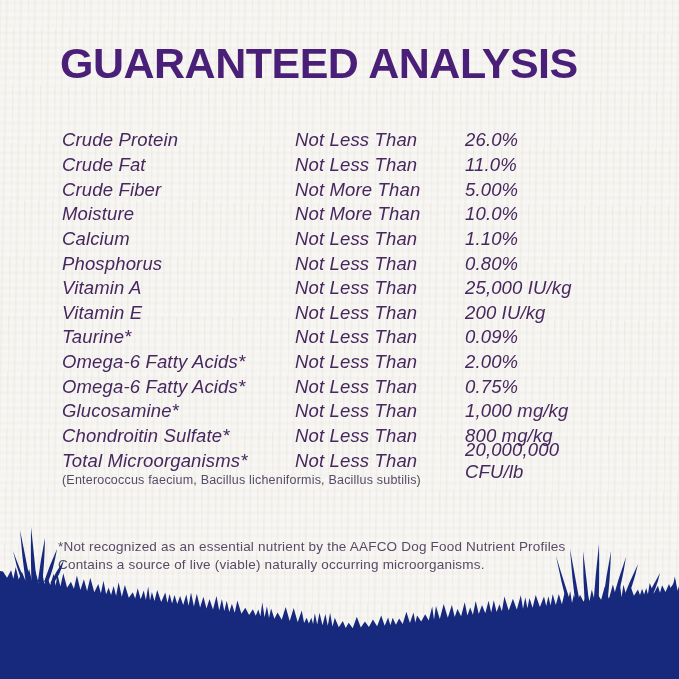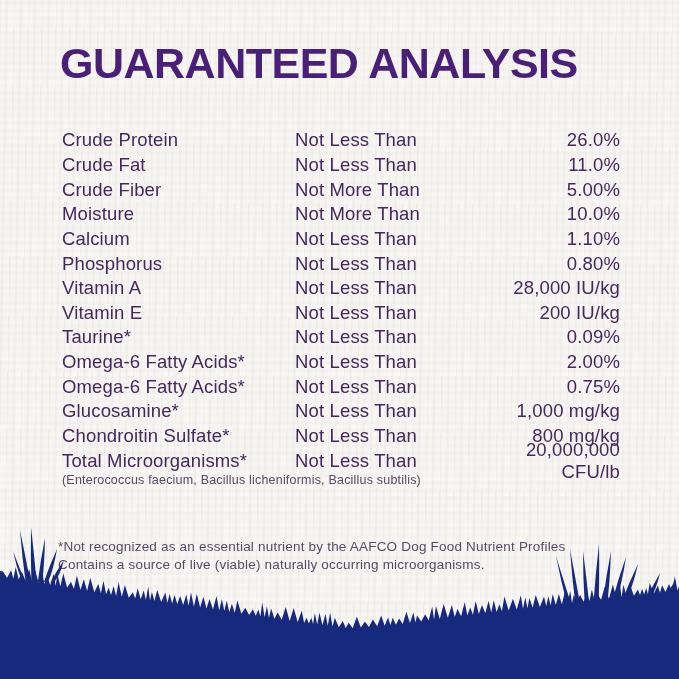--- a/index.html
+++ b/index.html
@@ -18,25 +18,25 @@
   .title{
     position:absolute;left:60px;top:39px;width:560px;
     font-size:43px;font-weight:800;letter-spacing:-0.5px;
     white-space:nowrap;
   }
   .ga-table{
     position:absolute;left:62px;top:128px;width:558px;
   }
   .ga-row{
     display:flex;align-items:center;height:24.65px;
-    font-size:18.5px;font-weight:500;letter-spacing:0.15px;
+    font-size:18.5px;font-weight:500;letter-spacing:0.15px;font-style:italic;
   }
   .ga-col-nutrient{flex:0 0 233px;text-align:left;}
   .ga-col-qualifier{flex:0 0 170px;text-align:left;}
-  .ga-col-value{flex:1 1 auto;text-align:right;}
+  .ga-col-value{flex:1 1 auto;text-align:left;}
   .micro-note{
     position:absolute;left:62px;top:473px;
     font-size:12.5px;font-weight:400;letter-spacing:0.2px;
   }
   .footnotes{
     position:absolute;left:58px;top:492px;width:560px;
     font-size:13.5px;line-height:17.5px;font-weight:400;letter-spacing:0.2px;margin-top:46px;
   }
   .grass-svg{position:absolute;left:0;bottom:0;width:679px;height:170px;display:block;}
 </style>
@@ -72,21 +72,21 @@
     <span class="ga-col-value">1.10%</span>
   </div>
   <div class="ga-row">
     <span class="ga-col-nutrient">Phosphorus</span>
     <span class="ga-col-qualifier">Not Less Than</span>
     <span class="ga-col-value">0.80%</span>
   </div>
   <div class="ga-row">
     <span class="ga-col-nutrient">Vitamin A</span>
     <span class="ga-col-qualifier">Not Less Than</span>
-    <span class="ga-col-value">28,000 IU/kg</span>
+    <span class="ga-col-value">25,000 IU/kg</span>
   </div>
   <div class="ga-row">
     <span class="ga-col-nutrient">Vitamin E</span>
     <span class="ga-col-qualifier">Not Less Than</span>
     <span class="ga-col-value">200 IU/kg</span>
   </div>
   <div class="ga-row">
     <span class="ga-col-nutrient">Taurine*</span>
     <span class="ga-col-qualifier">Not Less Than</span>
     <span class="ga-col-value">0.09%</span>

